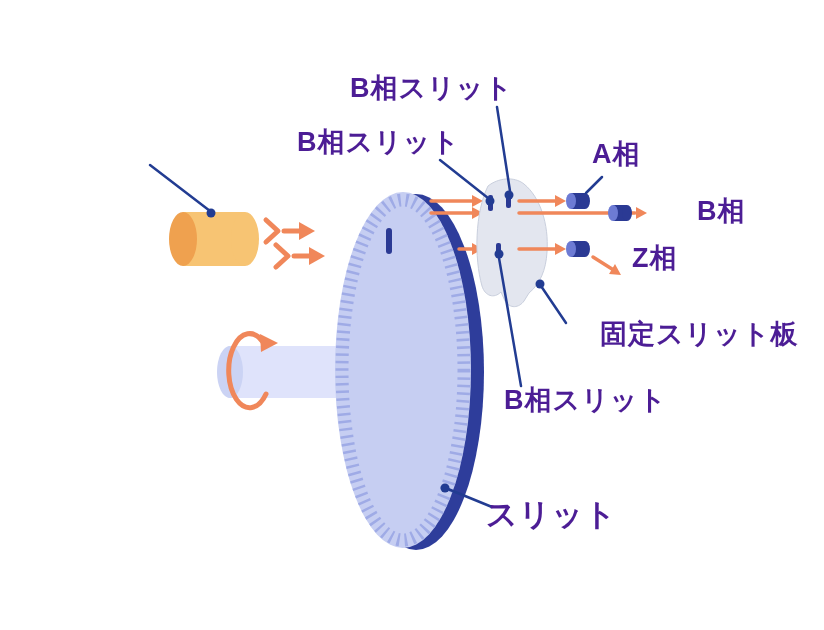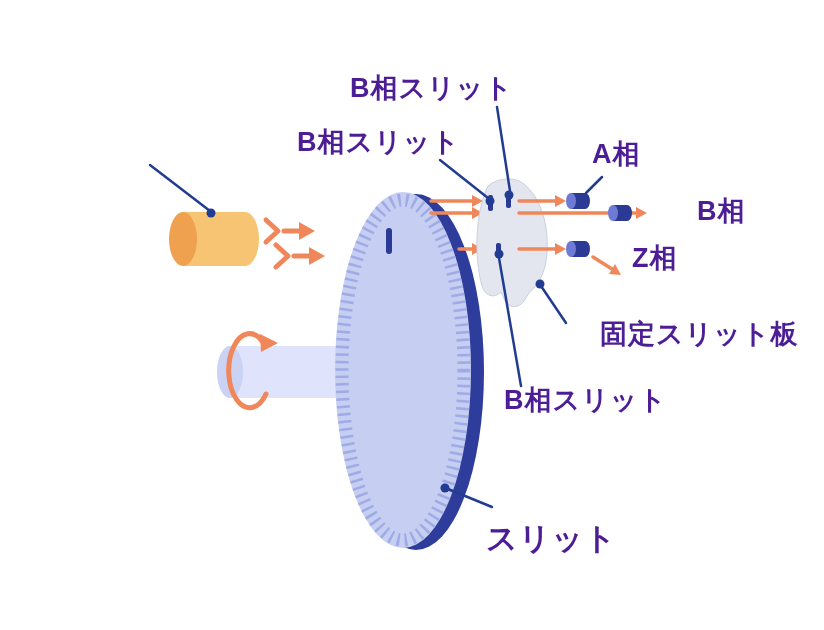--- a/index.html
+++ b/index.html
@@ -138,14 +138,14 @@
     </g>
   </svg>
 
   <div class="label fs-md" style="left:350px; top:74px;">B相スリット</div>
   <div class="label fs-md" style="left:297px; top:128px;">B相スリット</div>
   <div class="label fs-md" style="left:592px; top:140px;">A相</div>
   <div class="label fs-md" style="left:697px; top:197px;">B相</div>
   <div class="label fs-md" style="left:632px; top:244px;">Z相</div>
   <div class="label fs-md" style="left:576px; top:320px;margin-left:24px;">固定スリット板</div>
   <div class="label fs-md" style="left:504px; top:386px;">B相スリット</div>
-  <div class="label fs-lg" style="left:486px; top:498px;margin-top:24px;">スリット</div>
+  <div class="label fs-lg" style="left:486px; top:498px;">スリット</div>
 </div>
 
 </body></html>

